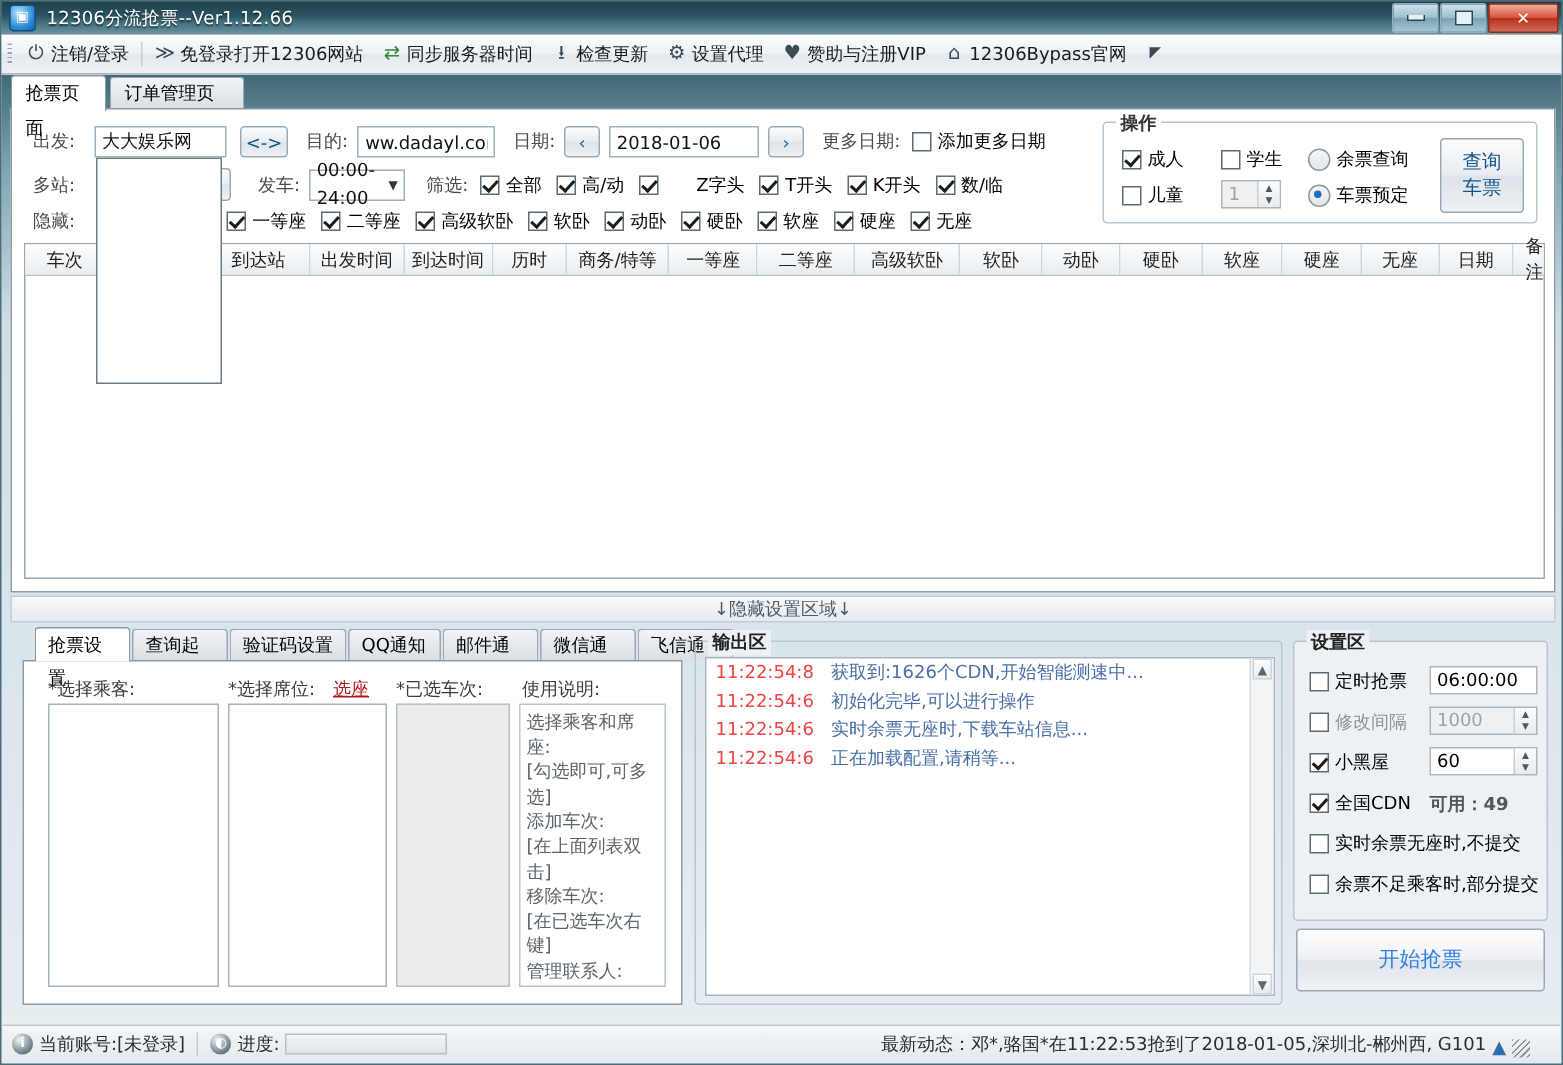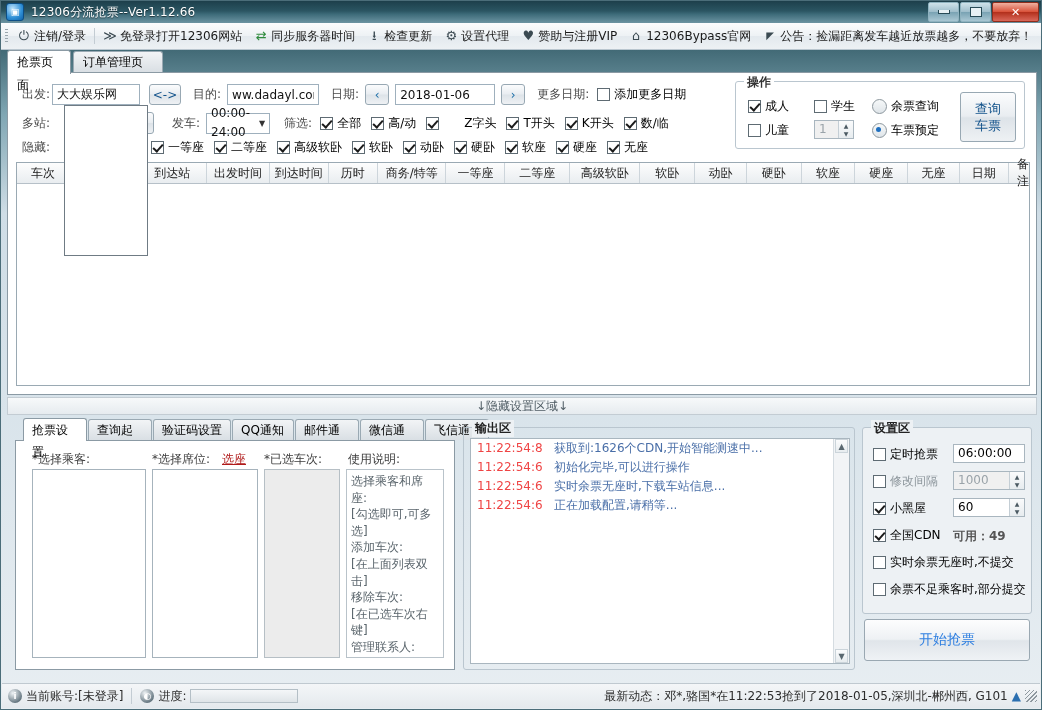--- a/index.html
+++ b/index.html
@@ -171,21 +171,21 @@
   .status{
     position:absolute;left:1px;bottom:1px;width:1038px;height:24px;
     background:linear-gradient(180deg,#f4f6f8,#e4e9ed);
     border-top:1px solid #c0c9d0;display:flex;align-items:center;font-size:12px;color:#2c2c2c;
   }
   .st-ico{width:14px;height:14px;border-radius:50%;margin:0 4px 0 6px;
     background:radial-gradient(circle at 35% 30%,#f0f4f6,#6a7b85 70%,#3b4a52);
     color:#fff;font-size:9px;line-height:14px;text-align:center;font-weight:bold;}
   .pbar{width:108px;height:14px;margin-left:4px;border:1px solid #b4bfc6;box-sizing:border-box;
     background:linear-gradient(180deg,#f4f6f8,#dfe4e8);}
-  .st-right{margin-left:auto;display:flex;align-items:center;gap:4px;padding-right:3px;}
+  .st-right{margin-left:auto;display:flex;align-items:flex-end;gap:4px;padding-right:20px;}
   .sizer{width:12px;height:12px;background:
     repeating-linear-gradient(135deg,#8d979e 0 1px,transparent 1px 3px);}
 </style>
 </head>
 <body>
 
 <div class="app">
 
   <div class="titlebar">
     <div class="title-ico">▣</div>
@@ -227,34 +227,33 @@
     <div class="tb-item">
       <span class="tb-ico">♥</span>
       <span>赞助与注册VIP</span>
     </div>
     <div class="tb-item">
       <span class="tb-ico">⌂</span>
       <span>12306Bypass官网</span>
     </div>
     <div class="tb-item">
       <span class="tb-ico" style="font-size:10px;">◤</span>
-      <span>公告：捡漏距离发车越近放票越多，不要放弃！</span>
     </div>
   </div>
 
   <div class="tabstrip">
     <div class="tab active" style="left:0;width:64px;">抢票页面</div>
     <div class="tab" style="left:66px;width:90px;">订单管理页面</div>
   </div>
 
   <div class="page">
 
     <div class="row" style="left:14px;top:11px;">
       <span class="lbl">出发:</span>
-      <input class="tinput" style="width: 88px; margin-left: 2px;" value="大大娱乐网">
+      <input class="tinput" style="width: 88px; margin-left: 13px;" value="大大娱乐网">
       <div class="btn arrow-btn" style="width:32px;margin-left:9px;color:#14548c;">&lt;-&gt;</div>
       <span class="lbl" style="margin-left:12px;">目的:</span>
       <input class="tinput" style="width: 92px; margin-left: 6px;" value="ww.dadayl.com">
       <span class="lbl" style="margin-left:12px;">日期:</span>
       <div class="btn arrow-btn" style="margin-left:6px;color:#1b6ea8;">‹</div>
       <input class="tinput" style="width: 100px; margin-left: 6px;" value="2018-01-06">
       <div class="btn arrow-btn" style="margin-left:6px;color:#1b6ea8;">›</div>
       <span class="lbl" style="margin-left:12px;">更多日期:</span>
       <label class="cb" style="margin-left:8px;">
         <span class="box"></span>

